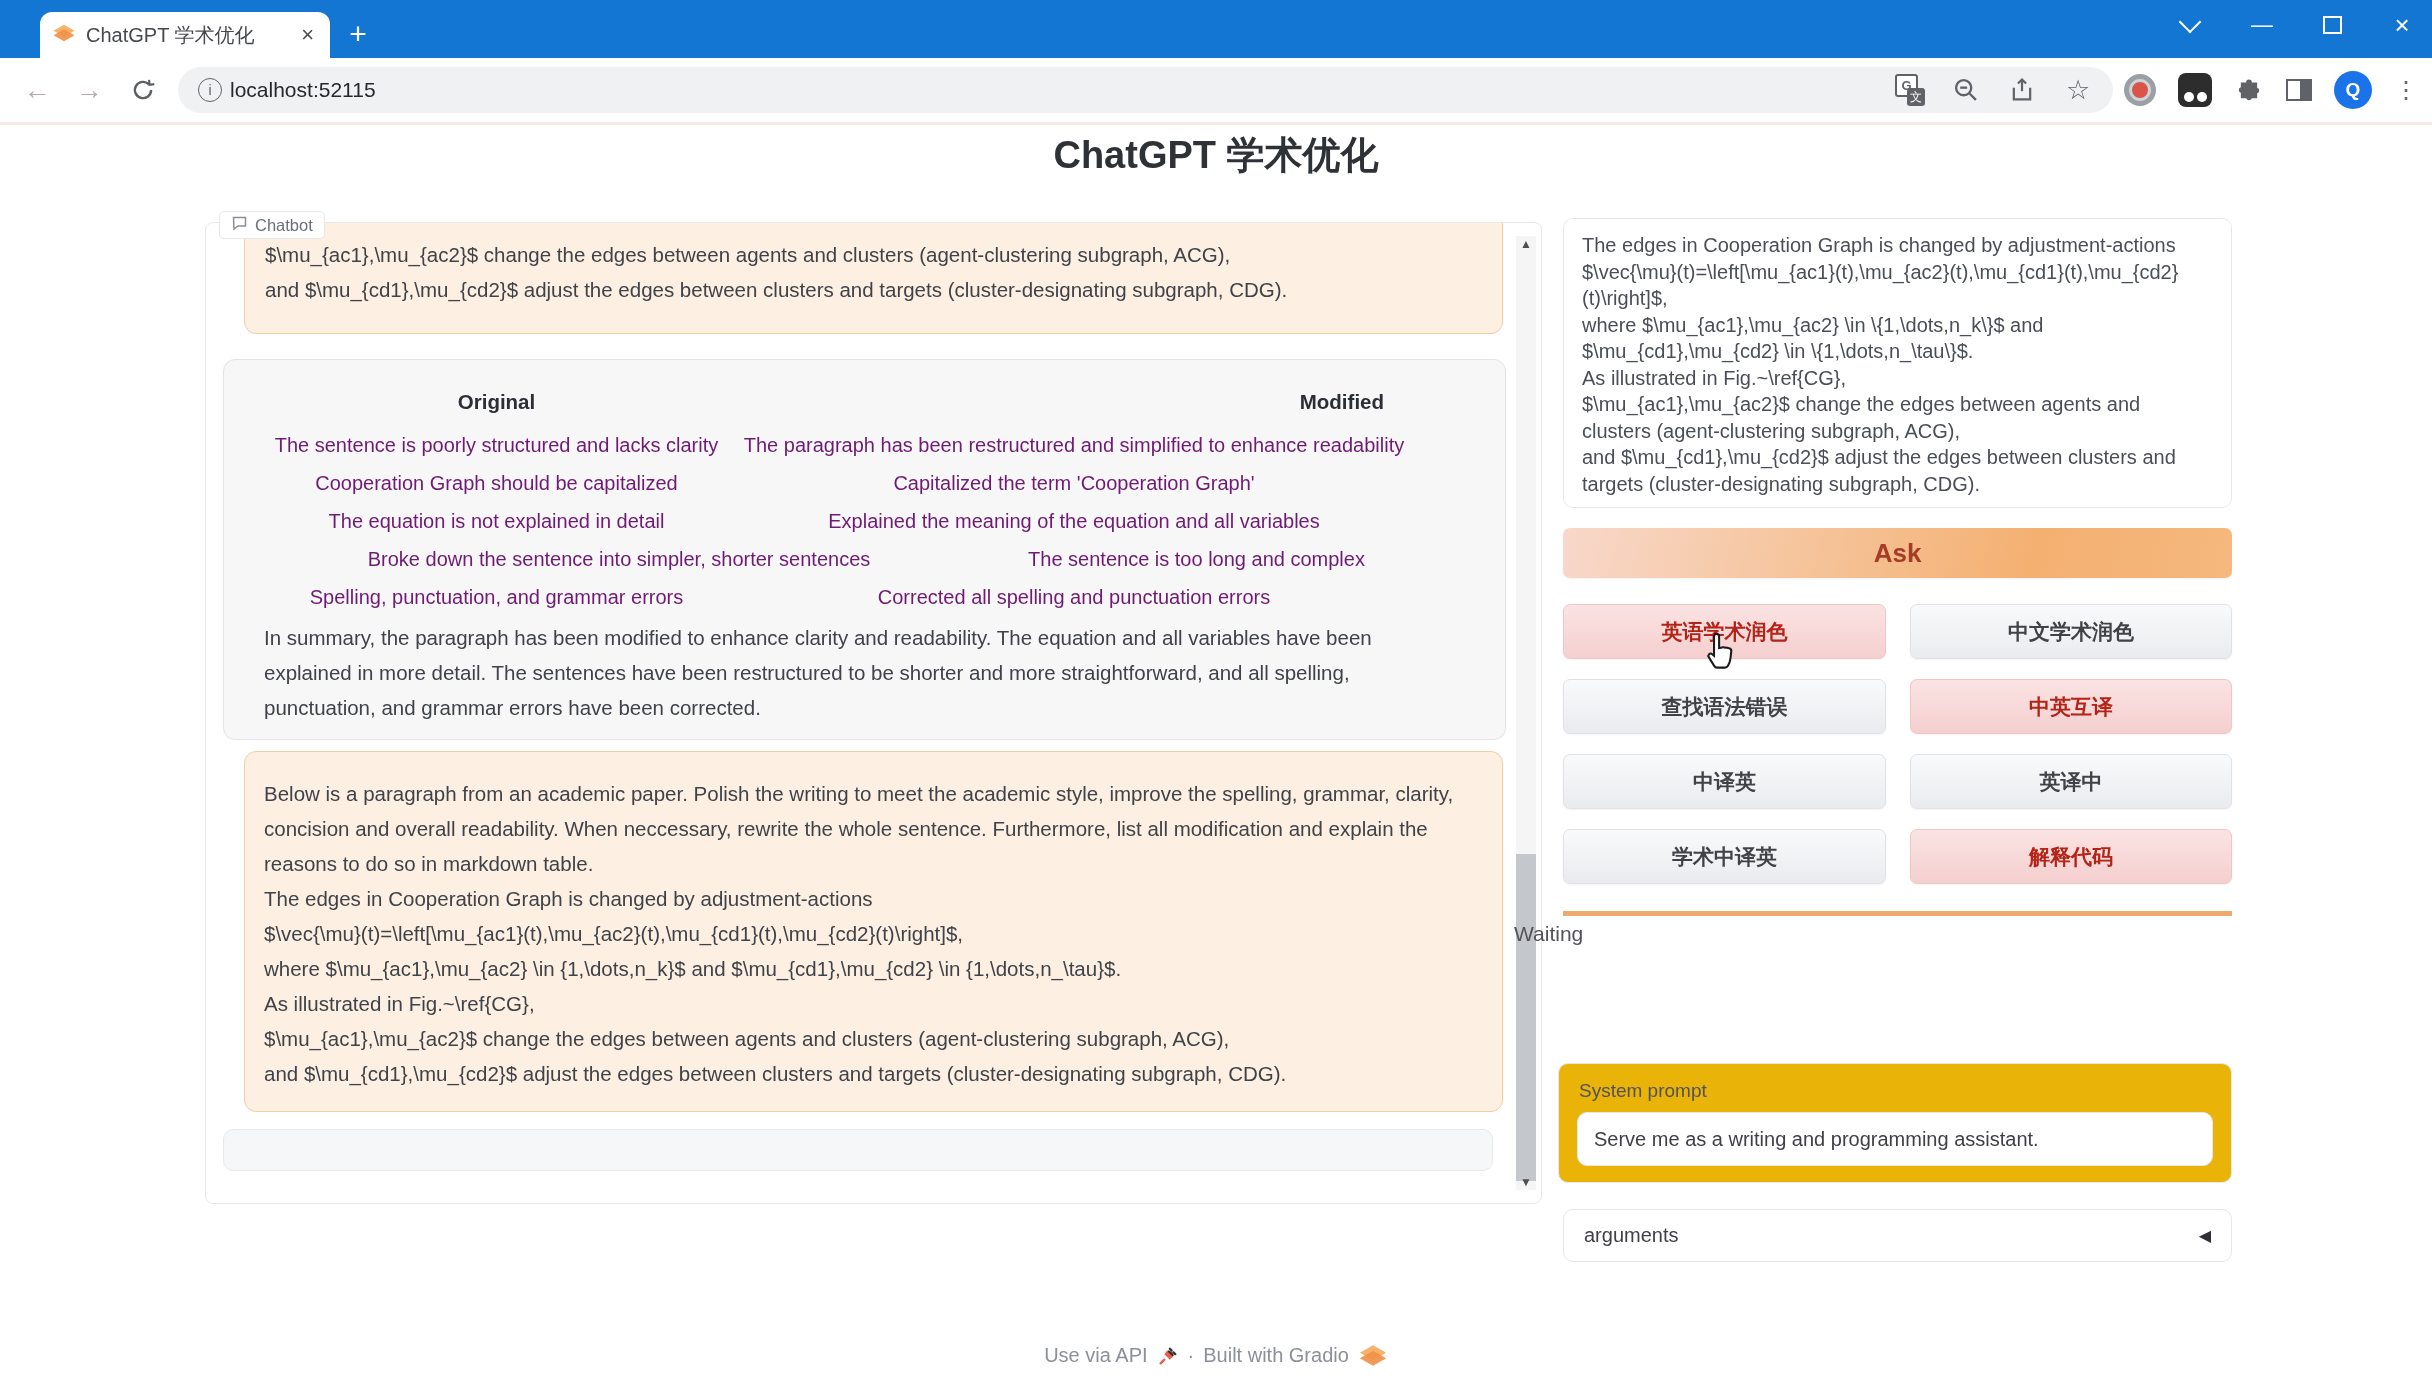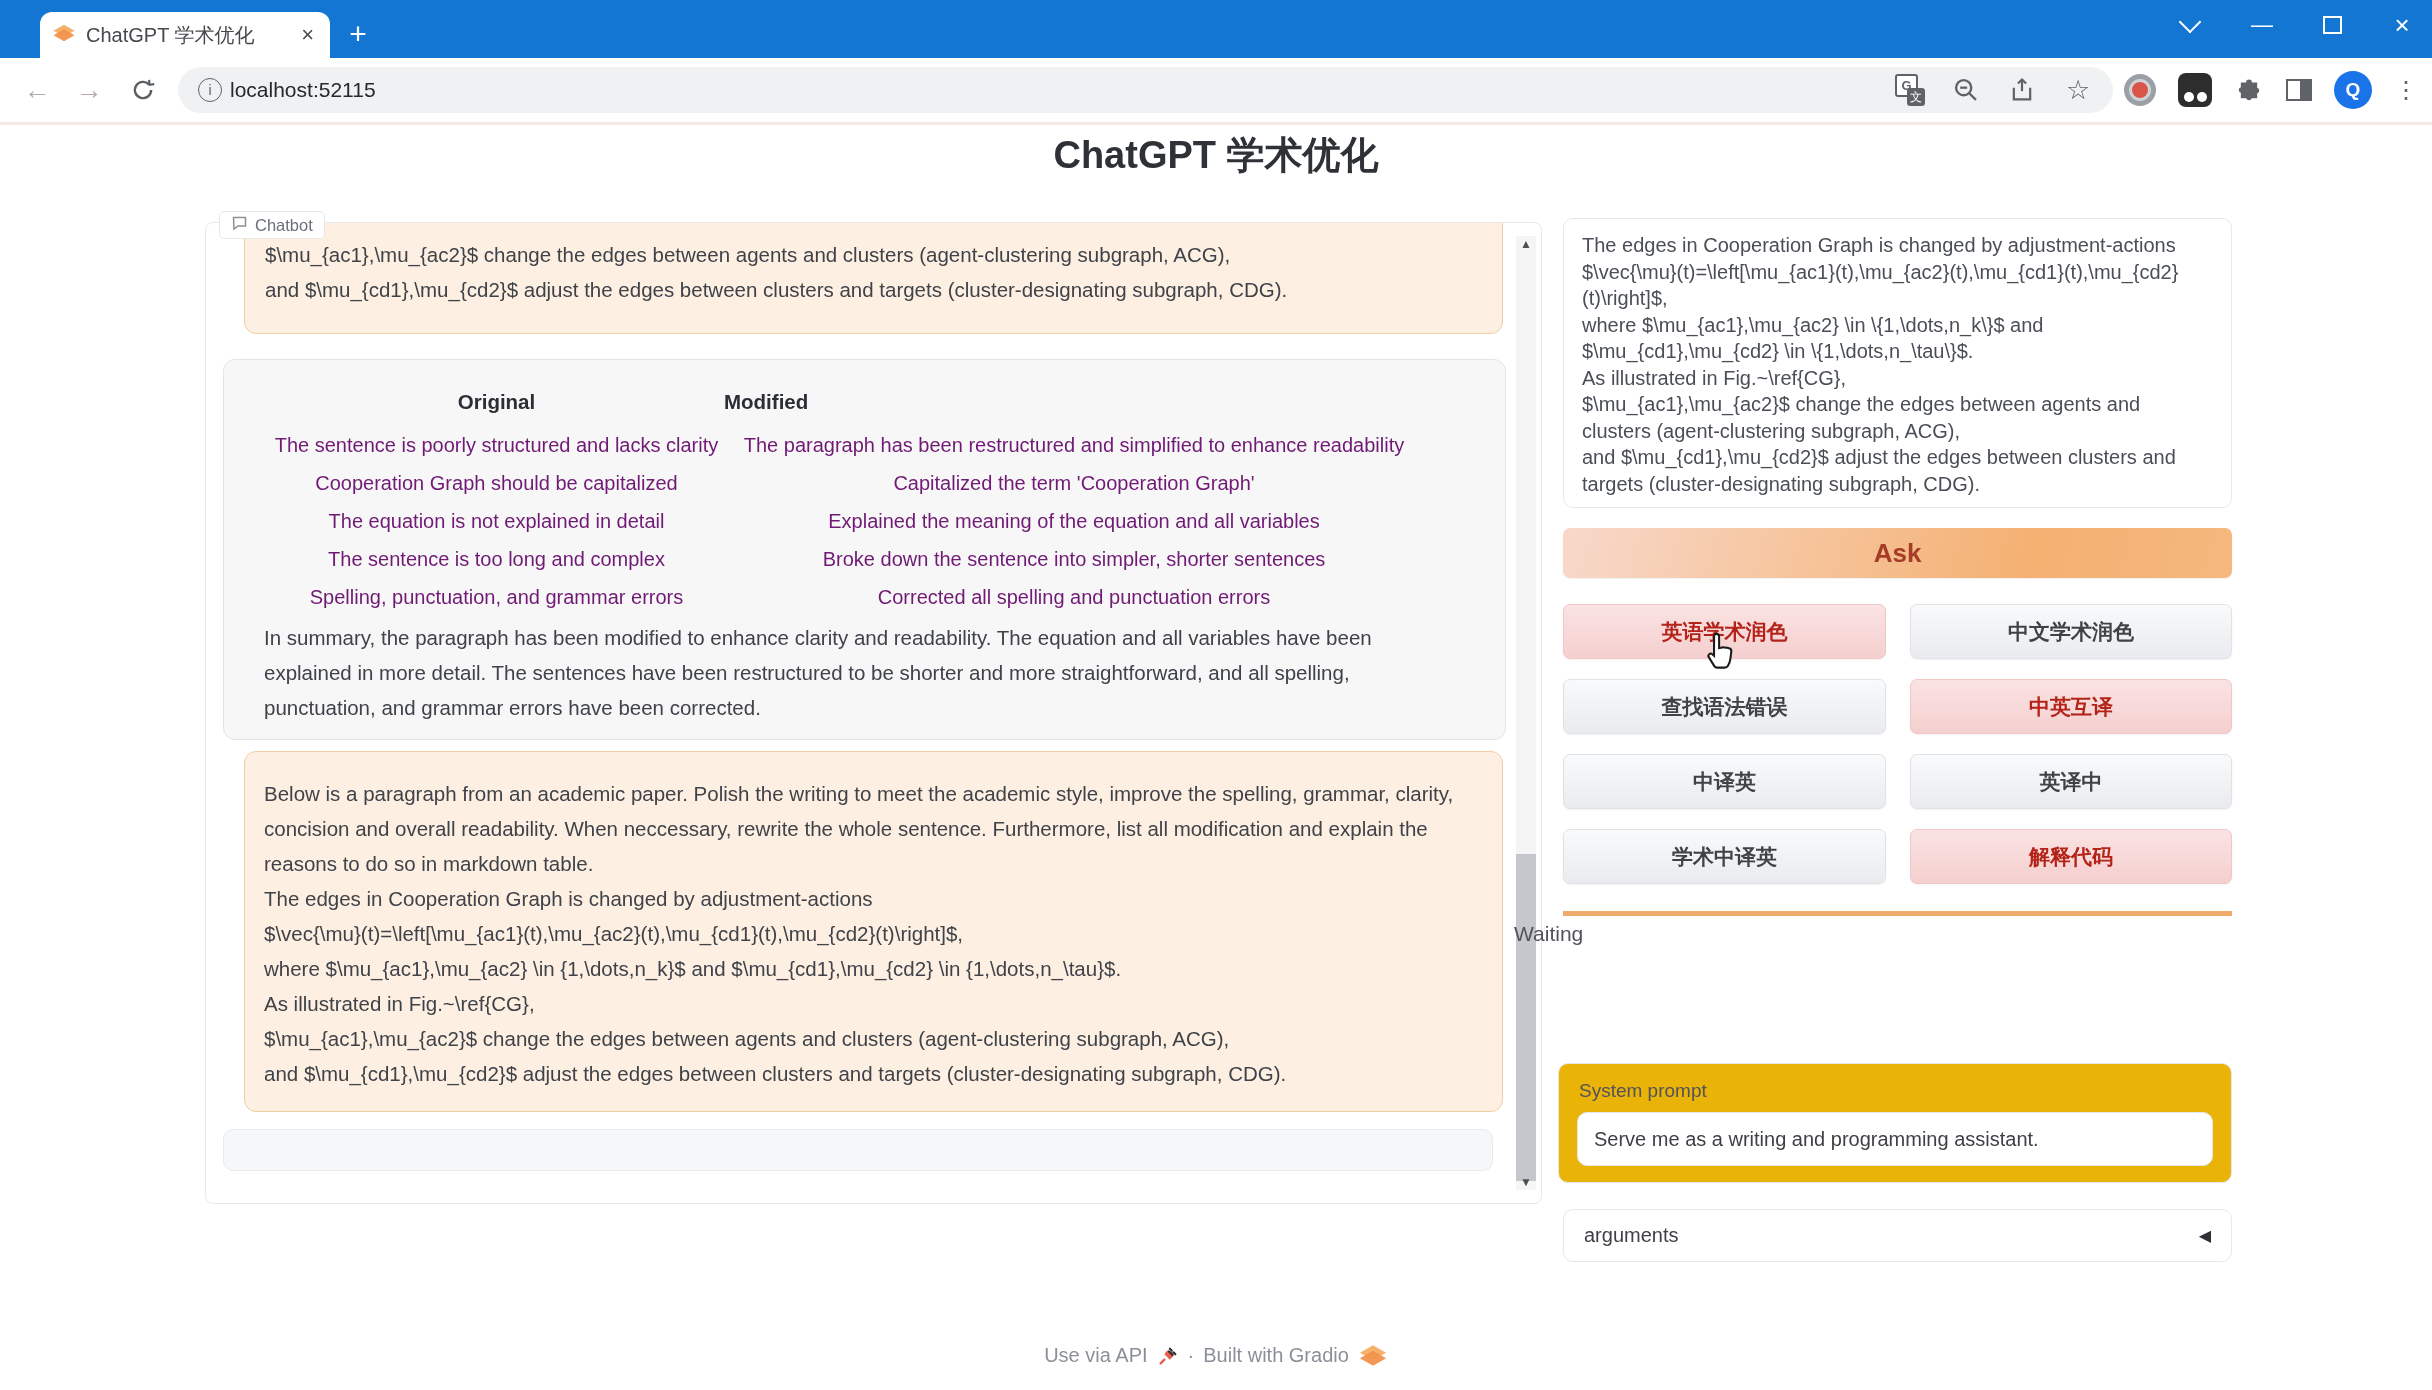--- a/index.html
+++ b/index.html
@@ -59,21 +59,21 @@
              padding:3px 11px;display:flex;align-items:center;gap:7px;font-size:16.5px;color:#6a6f78;z-index:5;}
   .bubble{position:absolute;box-sizing:border-box;border-radius:12px;}
   .bubble.user{background:#fdf0e2;border:1.5px solid #f0cda3;}
   .bubble.bot{background:#f7f7f8;border:1.5px solid #e4e4e7;}
   .chat-line{font-size:20.5px;line-height:35px;color:#3f4249;white-space:pre-wrap;}
   .b1{left:38px;top:-45px;width:1259px;padding:58px 20px 26px 20px;}
   .b2{left:17px;top:136px;width:1283px;padding:24px 45px 14px 45px;}
   .b3{left:38px;top:528px;width:1259px;padding:24px 22px 20px 19px;}
   .b4{left:17px;top:906px;width:1270px;height:42px;background:#f6f7f9;border:1.5px solid #e9eaec;border-radius:10px;}
   .t-head{display:flex;font-weight:700;color:#2b2f35;font-size:20.5px;line-height:36px;}
-  .t-head .h1{width:455px;text-align:center;} .t-head .h2{width:660px;text-align:left;}
+  .t-head .h1{width:455px;text-align:center;} .t-head .h2{width:660px;text-align:right;}
   .t-rows{margin-top:6px;}
   .t-row{display:flex;}
   .t-cell{font-size:20px;line-height:38px;color:#701a75;text-align:center;}
   .t-cell.c1{width:455px;} .t-cell.c2{width:700px;}
   .t-summary{margin-top:4px;margin-left:-5px;font-size:20.5px;line-height:35px;color:#3f4249;}
   .chat-scrollbar{position:absolute;right:5px;top:13px;bottom:13px;width:20px;background:#f5f5f6;}
   .sb-arrow{position:absolute;left:0;width:100%;height:16px;text-align:center;font-size:12px;color:#4c4f53;line-height:16px;}
   .sb-up{top:0;} .sb-down{bottom:0;}
   .sb-thumb{position:absolute;left:0;width:100%;top:618px;height:327px;background:#c4c7cb;}
 
@@ -222,22 +222,22 @@
       </div>
           <div class="t-row">
         <div class="t-cell c1">Cooperation Graph should be capitalized</div>
         <div class="t-cell c2">Capitalized the term 'Cooperation Graph'</div>
       </div>
           <div class="t-row">
         <div class="t-cell c1">The equation is not explained in detail</div>
         <div class="t-cell c2">Explained the meaning of the equation and all variables</div>
       </div>
           <div class="t-row">
+        <div class="t-cell c2">Broke down the sentence into simpler, shorter sentences</div>
         <div class="t-cell c1">The sentence is too long and complex</div>
-        <div class="t-cell c2">Broke down the sentence into simpler, shorter sentences</div>
       </div>
           <div class="t-row">
         <div class="t-cell c1">Spelling, punctuation, and grammar errors</div>
         <div class="t-cell c2">Corrected all spelling and punctuation errors</div>
       </div>
         </div>
     <div class="t-summary">In summary, the paragraph has been modified to enhance clarity and readability. The equation and all variables have been explained in more detail. The sentences have been restructured to be shorter and more straightforward, and all spelling, punctuation, and grammar errors have been corrected.</div>
   </div>
 
   <div class="bubble user b3">

